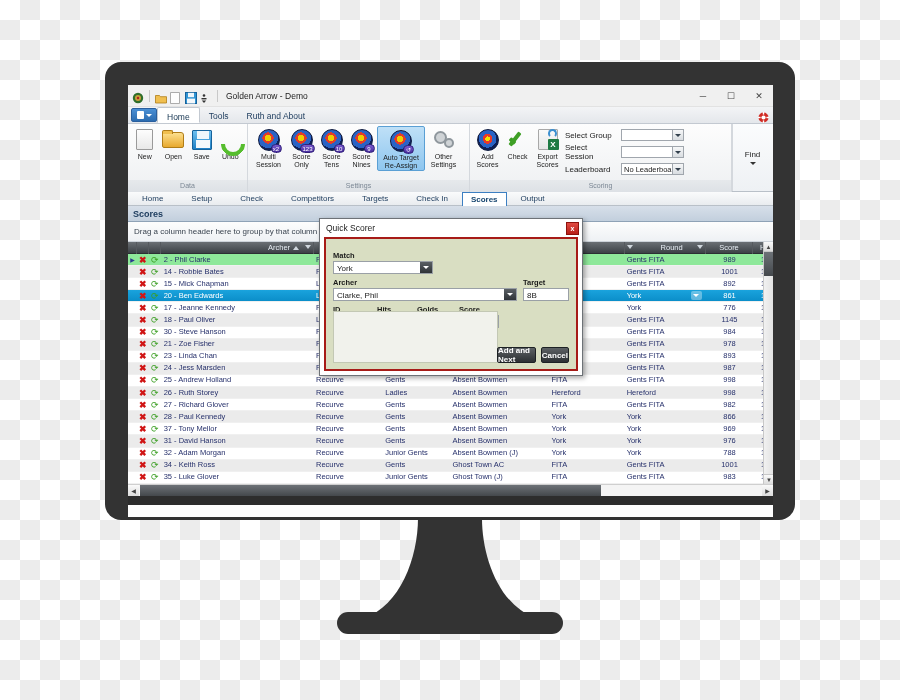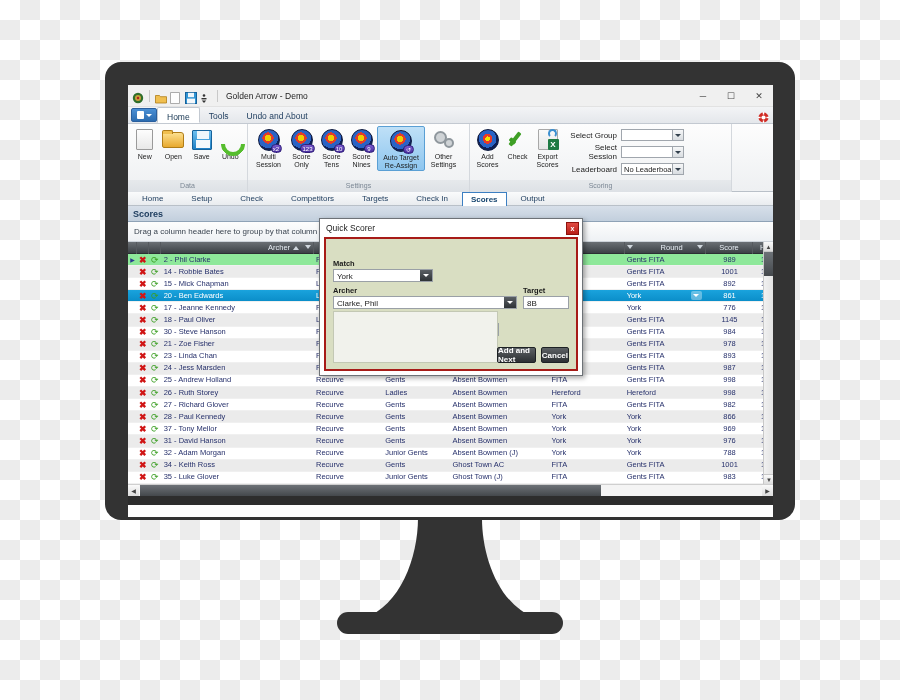--- a/index.html
+++ b/index.html
@@ -102,21 +102,21 @@
           transform:rotate(38deg);border-radius:1px;}
   .i-export{width:20px;height:21px;background:linear-gradient(#fafafa,#e6e6e6);border:1px solid #a8a8a8;
           margin:1px auto;position:relative;border-radius:1px;}
   .i-export .x{position:absolute;right:-2px;bottom:-1px;width:11px;height:11px;background:#1e7a43;
           color:#fff;font-size:8px;line-height:11px;text-align:center;border-radius:1px;font-weight:bold;}
   .i-export .ar{position:absolute;right:0px;top:-1px;width:9px;height:9px;border:2px solid #3c8fd0;
           border-radius:50%;border-bottom-color:transparent;}
 
   
   .scorefields { display:flex; flex-direction:column; justify-content:center; gap:2px; padding:3px 3px 0 2px; }
-  .sfrow { display:flex; align-items:center; gap:4px;text-align:right; }
+  .sfrow { display:flex; align-items:center; gap:4px; }
   .sflabel { font-size:8px; color:#1b1b1b; width:52px; }
   .combo { width:63px; height:12px; background:#fff; border:1px solid #a0a6ad; display:flex;
            align-items:center; font-size:7.5px; color:#1b1b1b; padding-left:2px; position:relative; }
   .combo .cbtn { position:absolute; right:0; top:0; width:11px; height:100%;
            background:linear-gradient(#f6f7f8,#d9dde1); border-left:1px solid #a0a6ad;
            display:flex;align-items:center;justify-content:center; }
   .combo .cbtn i{width:0;height:0;border-left:3px solid transparent;border-right:3px solid transparent;
            border-top:3px solid #33404d;display:block;}
   #findgroup{ width:40px; border-left:1px solid #d4d8dd; border-right:none;
            background:linear-gradient(#fbfcfd,#eef1f4); display:flex;flex-direction:column;
@@ -197,21 +197,21 @@
   
   #qs { position:absolute; left:191px; top:133px; width:264px; height:158px;
         background:#ffffff; border:1px solid #6d7277; box-shadow:2px 2px 5px rgba(0,0,0,.35); z-index:40; }
   #qshdr { height:18px; display:flex; align-items:center; justify-content:space-between;
            padding:0 3px 0 6px; background:#ffffff; }
   #qshdr .t { font-size:8.5px; color:#1b1b1b; }
   #qsclose { width:13px; height:13px; background:linear-gradient(#e04a42,#b81f18); border:1px solid #8d120d;
              color:#fff; font-size:7px; display:flex; align-items:center; justify-content:center;
              font-weight:bold; }
   #qsbody { position:absolute; left:4px; top:18px; right:4px; bottom:4px;
-            background:#d9dec2; border:2px solid #a71b17; padding:20px 7px; }
+            background:#d9dec2; border:2px solid #a71b17; padding:12px 7px; }
   .qlabel{ font-size:7.5px; font-weight:bold; color:#1b1b1b; margin-bottom:1px; }
   .qcombo{ height:13px; background:#fff; border:1px solid #9aa0a6; position:relative;
            font-size:8px; color:#1b1b1b; line-height:13px; padding-left:3px; }
   .qcombo .cb{ position:absolute; right:0; top:0; width:12px; height:11px; margin:0;
            background:linear-gradient(#5a5f64,#2f3337); display:flex;align-items:center;justify-content:center;}
   .qcombo .cb i{width:0;height:0;border-left:3px solid transparent;border-right:3px solid transparent;
            border-top:3px solid #fff;display:block;}
   .qtext{ height:13px; background:#fff; border:1px solid #9aa0a6; font-size:8px; color:#1b1b1b;
            line-height:13px; padding-left:3px; }
   .qtext.focus{ border:2px solid #1c6b2a; }
@@ -277,21 +277,21 @@
     </div>
   </div>
 
   <div id="ribtabs">
     <div id="filebtn">
       <span class="fico"></span>
       <span class="fcar"></span>
     </div>
     <div class="rtab active">Home</div>
     <div class="rtab">Tools</div>
-    <div class="rtab">Undo and About</div>
+    <div class="rtab">Ruth and About</div>
     <span id="helpicon">
       <svg width="11" height="11" viewBox="0 0 11 11">
           <circle cx="5.5" cy="5.5" r="5" fill="#d02b24"></circle>
           <circle cx="5.5" cy="5.5" r="2.1" fill="#fff"></circle>
           <rect x="4.8" y="0" width="1.4" height="2.6" fill="#fff"></rect>
           <rect x="4.8" y="8.4" width="1.4" height="2.6" fill="#fff"></rect>
           <rect x="0" y="4.8" width="2.6" height="1.4" fill="#fff"></rect>
           <rect x="8.4" y="4.8" width="2.6" height="1.4" fill="#fff"></rect>
         </svg>
     </span>
@@ -436,20 +436,24 @@
               <span class="cbtn">
                   <i></i>
                 </span>
             </span>
           </div>
         </div>
       </div>
       <div class="gtitle">Scoring</div>
     </div>
 
+    <div id="findgroup">
+      <span class="lbl">Find</span>
+      <span class="car"></span>
+    </div>
   </div>
 
   <div id="navtabs">
     <div class="ntab">Home</div>
     <div class="ntab">Setup</div>
     <div class="ntab">Check</div>
     <div class="ntab">Competitors</div>
     <div class="ntab">Targets</div>
     <div class="ntab">Check In</div>
     <div class="ntab active">Scores</div>

